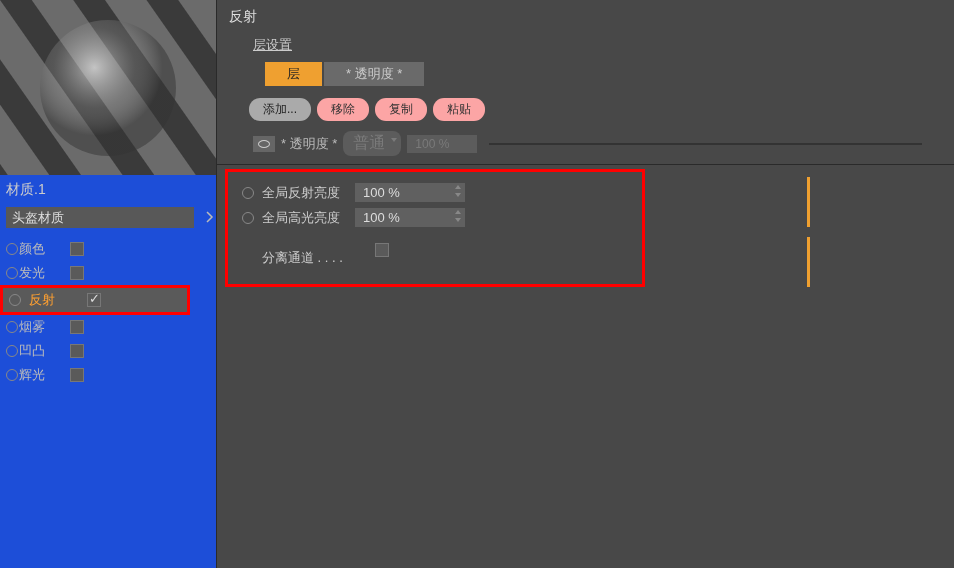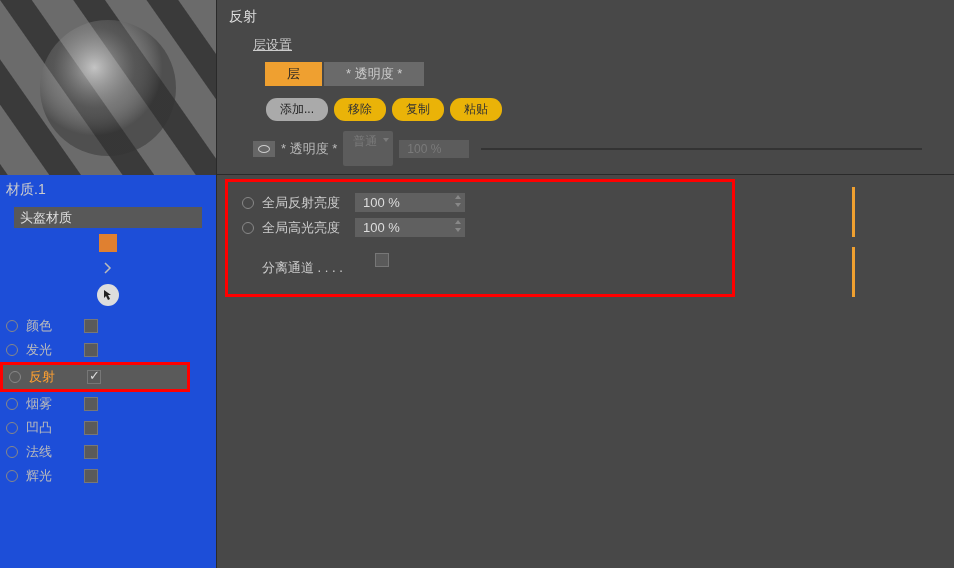--- a/index.html
+++ b/index.html
@@ -3,49 +3,49 @@
 <meta charset="utf-8">
 <style>
   * { box-sizing: border-box; margin: 0; padding: 0; font-family: Arial, "Microsoft YaHei", sans-serif; }
   body { background: #4a4a4a; color: #bbb; font-size: 13px; width: 954px; height: 568px; overflow: hidden; }
   .app { display: flex; height: 100%; }
   
   .sidebar { width: 216px; background: #1d4ed8; display: flex; flex-direction: column; }
   .preview { width: 100%; height: 175px; background: #555; position: relative; overflow: hidden; }
   .preview svg { width: 100%; height: 100%; }
   .mat-name { padding: 6px 6px 4px 6px; color: #ccc; font-size: 14px; }
-  .mat-row { display: flex; align-items: center; padding: 4px 6px; gap: 6px; flex-direction: column; }
+  .mat-row { display: flex; align-items: flex-start; padding: 4px 6px; gap: 6px; }
   .mat-row input { flex: 1; background: #585858; border: none; color: #ddd; padding: 3px 6px; font-size: 13px; }
   .swatch { width: 18px; height: 18px; background: #e08030; }
   .arrow-btn { width: 20px; height: 20px; display: flex; align-items: center; justify-content: center; }
   .cursor-btn { width: 22px; height: 22px; border-radius: 50%; background: #ddd; display: flex; align-items: center; justify-content: center; }
   .channel-list { margin-top: 4px; }
-  .channel { display: flex; align-items: center; padding: 3px 6px; gap: 8px; min-height: 23px; }
+  .channel { display: flex; align-items: center; padding: 3px 6px; gap: 1px; min-height: 23px; }
   .radio { width: 12px; height: 12px; border-radius: 50%; border: 1.5px solid #888; display: inline-block; flex-shrink: 0; }
   .ch-label { width: 50px; color: #bbb; }
   .ch-check { width: 14px; height: 14px; background: #5a5a5a; border: 1px solid #777; position: relative; flex-shrink: 0; }
   .ch-check.checked::after { content: "✓"; position: absolute; top: -3px; left: 1px; font-size: 13px; color: #ddd; }
   
   .main { flex: 1; background: #484848; border-left: 1px solid #2a2a2a; display: flex; flex-direction: column; }
   .panel-title { padding: 8px 12px 4px 12px; color: #ddd; font-size: 14px; }
   .group-label { padding: 6px 4px 6px 36px; color: #ccc; text-decoration: underline; }
   .tab-row { display: flex; gap: 2px; padding: 2px 48px 6px 48px; }
   .tab { padding: 3px 22px; background: #6a6a6a; color: #ccc; font-size: 13px; }
   .tab.active { background: #efa030; color: #222; }
-  .btn-row { display: flex; gap: 6px; padding: 6px 32px; align-items: flex-start; margin-left: 17px; }
-  .pill { padding: 3px 14px; border-radius: 11px; background: #eab308; color: #333; font-size: 12px; }
+  .btn-row { display: flex; gap: 6px; padding: 6px 32px; align-items: flex-start; }
+  .pill { padding: 3px 14px; border-radius: 11px; background: #fca5a5; color: #333; font-size: 12px; }
   .pill.active { background: #aaa; color: #222; }
   .opacity-row { display: flex; align-items: center; gap: 6px; padding: 4px 32px 8px 36px; }
   .eye { width: 22px; height: 16px; background: #666; display: inline-flex; align-items: center; justify-content: center; }
   .eye::before { content: ""; width: 10px; height: 6px; border: 1.5px solid #ccc; border-radius: 60% 60% 60% 60%; }
-  .combo { background: #5c5c5c; padding: 2px 16px 16px 10px; border-radius: 2px; color: #7a7a7a; position: relative; font-size: 12px; }
+  .combo { background: #5c5c5c; padding: 2px 16px 2px 10px; border-radius: 8px; color: #7a7a7a; position: relative; font-size: 16px; }
   .combo::after { content: ""; position: absolute; right: 4px; top: 7px; border-left: 3px solid transparent; border-right: 3px solid transparent; border-top: 4px solid #7a7a7a; }
   .val-field { background: #5c5c5c; padding: 2px 8px; color: #7a7a7a; width: 70px; font-size: 12px; }
   .hr { height: 1px; background: #2a2a2a; margin: 0; }
-  .global-box { border: 3px solid #f00; margin: 4px 8px 0 8px; width: 510px; padding: 8px 14px 14px 14px; }
+  .global-box { border: 3px solid #f00; margin: 4px 8px 0 8px; width: 420px; padding: 8px 14px 14px 14px; }
   .param-row { display: flex; align-items: center; gap: 8px; padding: 3px 0; }
   .param-label { width: 85px; color: #ccc; }
   .param-field { background: #606060; width: 110px; padding: 2px 8px; color: #ddd; position: relative; }
   .spin { position: absolute; right: 2px; top: 2px; width: 8px; height: 12px; }
   .spin::before { content: ""; position: absolute; top: 0; left: 0; border-left: 3px solid transparent; border-right: 3px solid transparent; border-bottom: 4px solid #888; }
   .spin::after { content: ""; position: absolute; bottom: 0; left: 0; border-left: 3px solid transparent; border-right: 3px solid transparent; border-top: 4px solid #888; }
   .small-check { width: 14px; height: 14px; background: #5a5a5a; border: 1px solid #777; }
   .channel.red-wrap { padding: 0; }
   .channel.red-wrap .inner { display: flex; align-items: center; padding: 3px 6px; gap: 8px; width: 190px; border: 3px solid #f00; min-height: 28px; }
   .outer-row { display:flex; align-items:stretch; }
@@ -114,25 +114,20 @@
           <span class="ch-label">烟雾</span>
           <span class="ch-check"></span>
         </div>
       <div class="channel">
           <span class="radio"></span>
           <span class="ch-label">凹凸</span>
           <span class="ch-check"></span>
         </div>
       <div class="channel">
           <span class="radio"></span>
-          <span class="ch-label">法线</span>
-          <span class="ch-check"></span>
-        </div>
-      <div class="channel">
-          <span class="radio"></span>
           <span class="ch-label">辉光</span>
           <span class="ch-check"></span>
         </div>
     </div>
   </div>
 
   <div class="main">
     <div class="panel-title">反射</div>
     <div class="group-label">层设置</div>
     <div class="tab-row">

